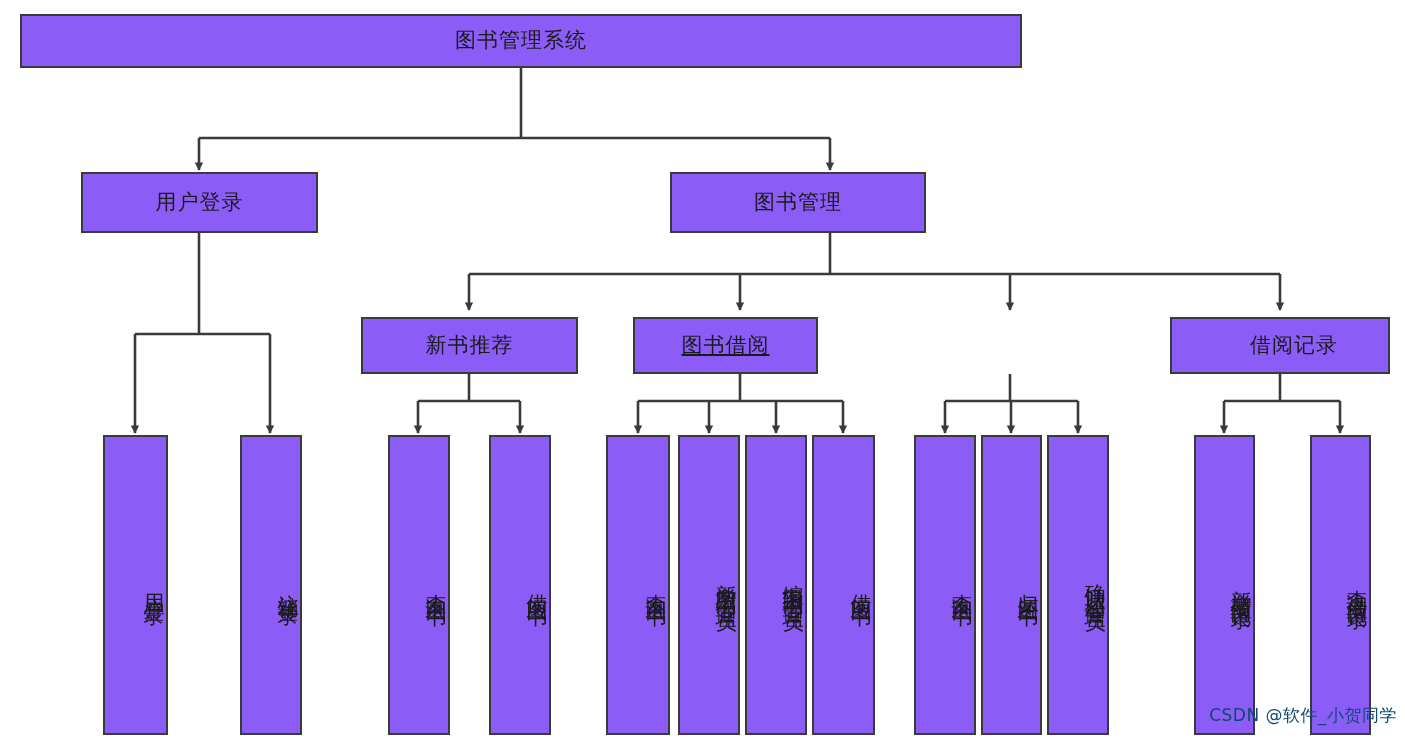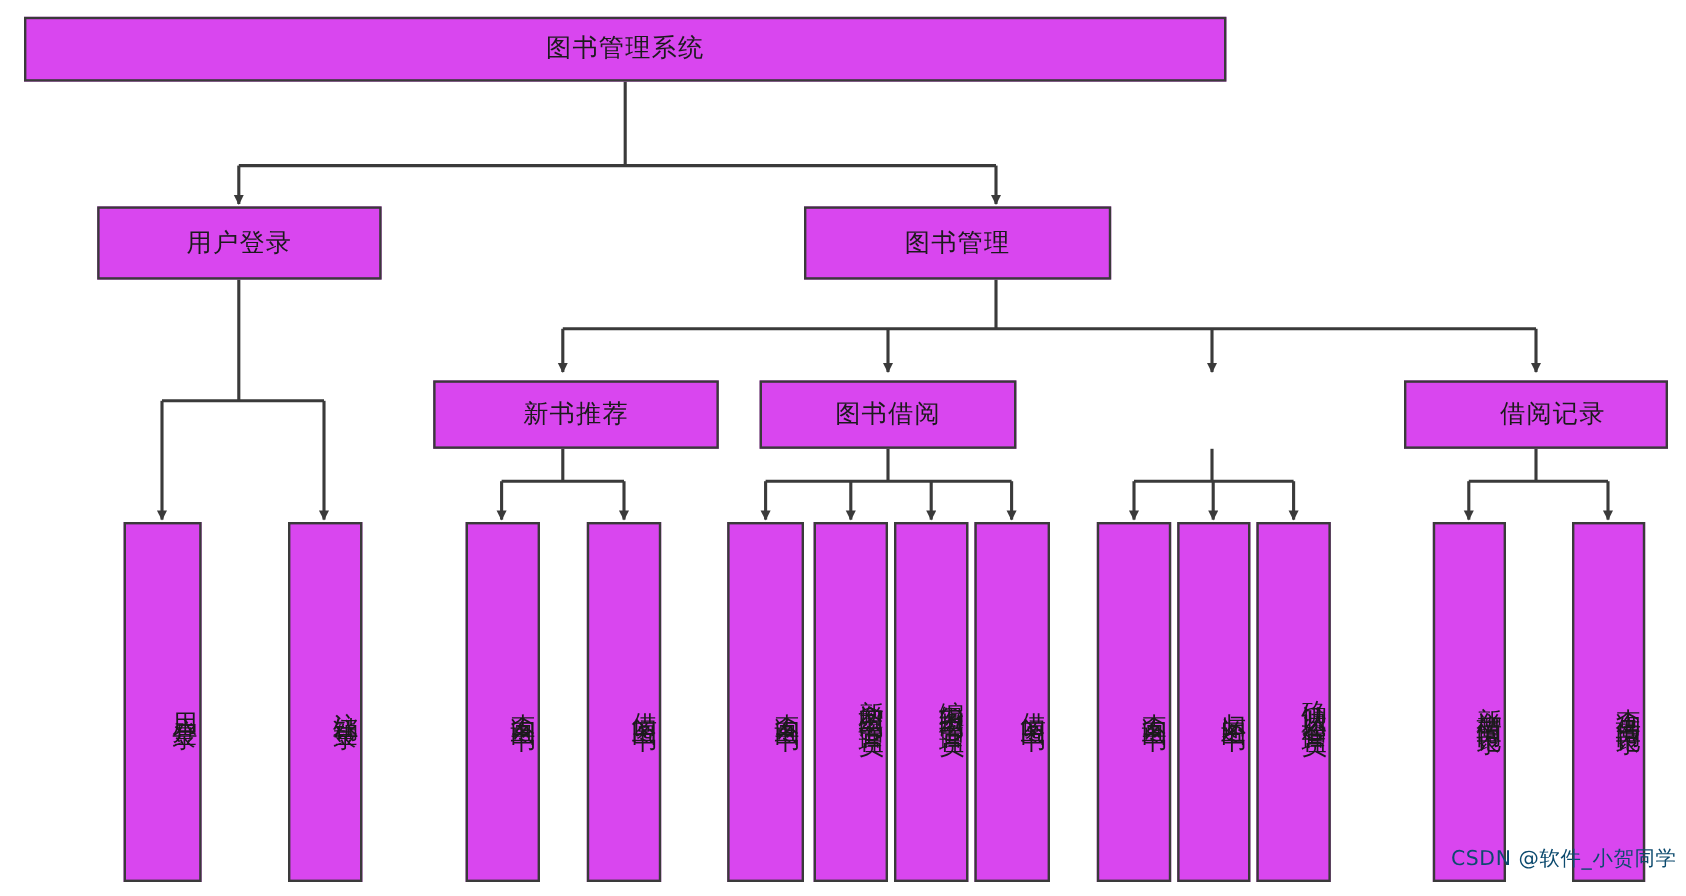--- a/index.html
+++ b/index.html
@@ -21,21 +21,21 @@
   #diagram-svg {
     position: absolute;
     left: 0;
     top: 0;
     width: 1405px;
     height: 747px;
   }
   .node {
     position: absolute;
     box-sizing: border-box;
-    background: #d946ef;
+    background: #8b5cf6;
     border: 2.5px solid #3a3a3a;
     display: flex;
     align-items: center;
     justify-content: center;
     color: #1b1b1b;
   }
   .node.horiz {
     font-size: 21px;
     letter-spacing: 1px;
     line-height: 1.2;
@@ -129,24 +129,24 @@
     <span class="hlabel">图书管理系统</span>
   </div>
 
   <div class="node horiz" style="left:81px; top:172px; width:237px; height:61px;">
     <span class="hlabel">用户登录</span>
   </div>
   <div class="node horiz" style="left:670px; top:172px; width:256px; height:61px;">
     <span class="hlabel">图书管理</span>
   </div>
 
-  <div class="node horiz" style="left:361px; top:317px; width:238px; height:57px;">
+  <div class="node horiz" style="left:361px; top:317px; width:217px; height:57px;">
     <span class="hlabel">新书推荐</span>
   </div>
-  <div class="node horiz" style="left:633px; top:317px; width:214px; height:57px;">
+  <div class="node horiz" style="left:633px; top:317px; width:185px; height:57px;text-decoration:underline;">
     <span class="hlabel">图书借阅</span>
   </div>
   <div class="node horiz" style="left:1170px; top:317px; width:220px; height:57px;padding-left:28px;">
     <span class="hlabel">借阅记录</span>
   </div>
 
   <div class="node vert" style="left:103px; top:435px; width:65px; height:300px;">
     <span class="vlabel">用户登录</span>
   </div>
   <div class="node vert" style="left:240px; top:435px; width:62px; height:300px;">

